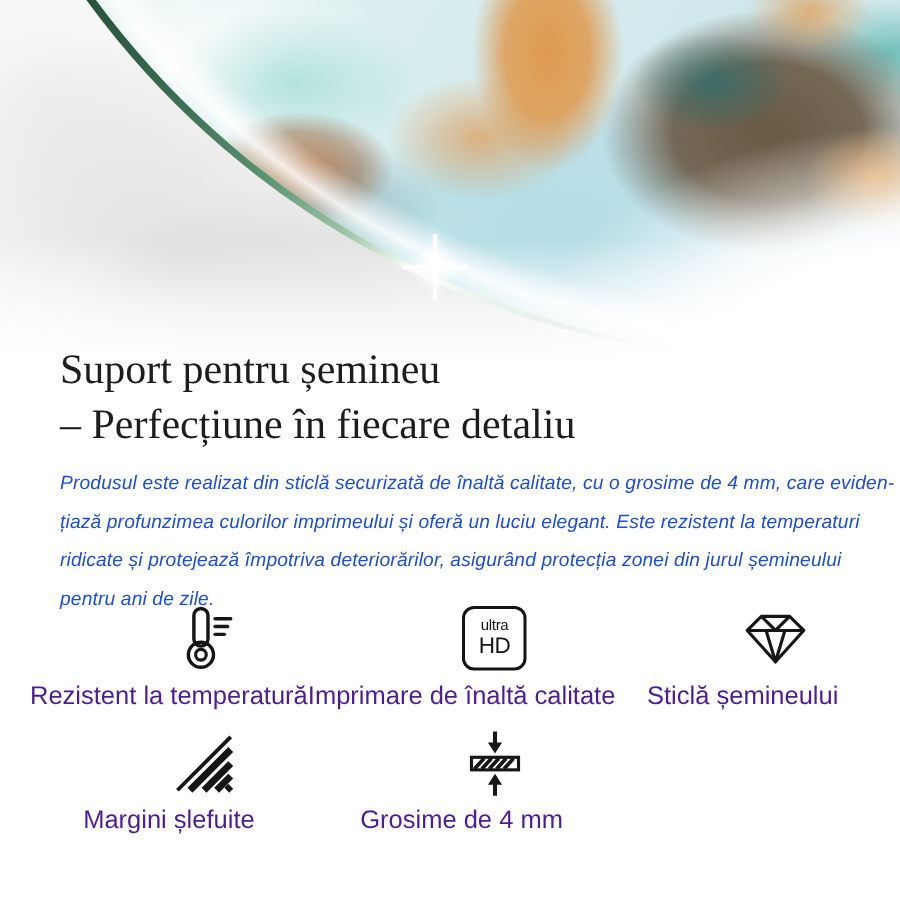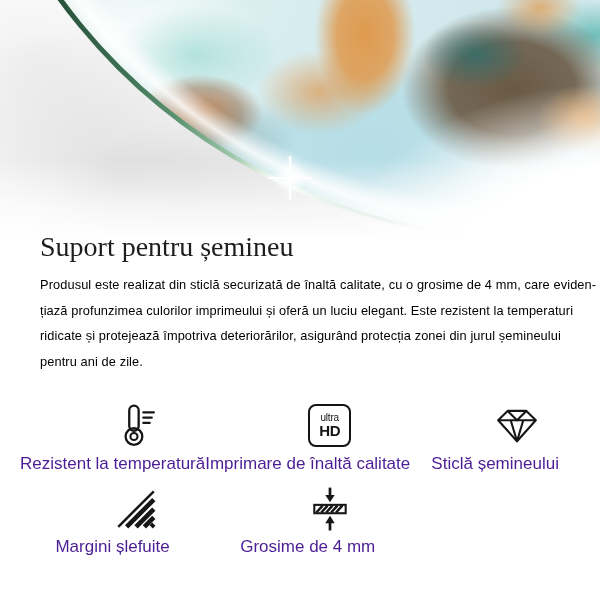--- a/index.html
+++ b/index.html
@@ -76,21 +76,22 @@
     font-size: 28px;
     line-height: 37px;
     color: #1d1d1d;
     white-space: nowrap;
   }
   .desc {
     margin-top: 7px;
     font-size: 12.8px;
     line-height: 25.5px;
     letter-spacing: 0.1px;
-    color: #000000;
+    color: #1d4ed8;
+    font-style: italic;
   }
   .desc .line { white-space: nowrap; }
 
   
   .features {
     position: absolute; left: 20px; right: 20px; top: 402px;
     display: grid;
     grid-template-columns: repeat(3, 1fr);
     row-gap: 14px;
   }
@@ -109,38 +110,39 @@
   }
   .uhd-box {
     width: 39px; height: 39px;
     border: 2.5px solid #141414;
     border-radius: 8px;
     display: flex; flex-direction: column;
     align-items: center; justify-content: center;
     color: #141414;
   }
   .uhd-top { font-size: 10px; line-height: 11px; font-weight: 500; letter-spacing: -0.2px; }
-  .uhd-bottom { font-size: 15px; line-height: 16px; font-weight: 700; letter-spacing: -0.3px; }
+  .uhd-bottom { font-size: 15px; line-height: 16px; font-weight: 400; letter-spacing: -0.3px; }
   svg.icon { display: block; }
 </style>
 </head>
 <body>
 
 <div class="page">
 
   <div class="hero">
     <div class="glass-rim"></div>
     <div class="marble-art"></div>
     <div class="sparkle"></div>
     <div class="hero-fade"></div>
   </div>
 
   <div class="content">
     <div class="title">
       <div>Suport pentru șemineu</div>
+      <div>– Perfecțiune în fiecare detaliu</div>
     </div>
     <div class="desc">
       <div class="line">Produsul este realizat din sticlă securizată de înaltă calitate, cu o grosime de 4 mm, care eviden-</div>
       <div class="line">țiază profunzimea culorilor imprimeului și oferă un luciu elegant. Este rezistent la temperaturi</div>
       <div class="line">ridicate și protejează împotriva deteriorărilor, asigurând protecția zonei din jurul șemineului</div>
       <div class="line">pentru ani de zile.</div>
     </div>
   </div>
 
   <div class="features">

